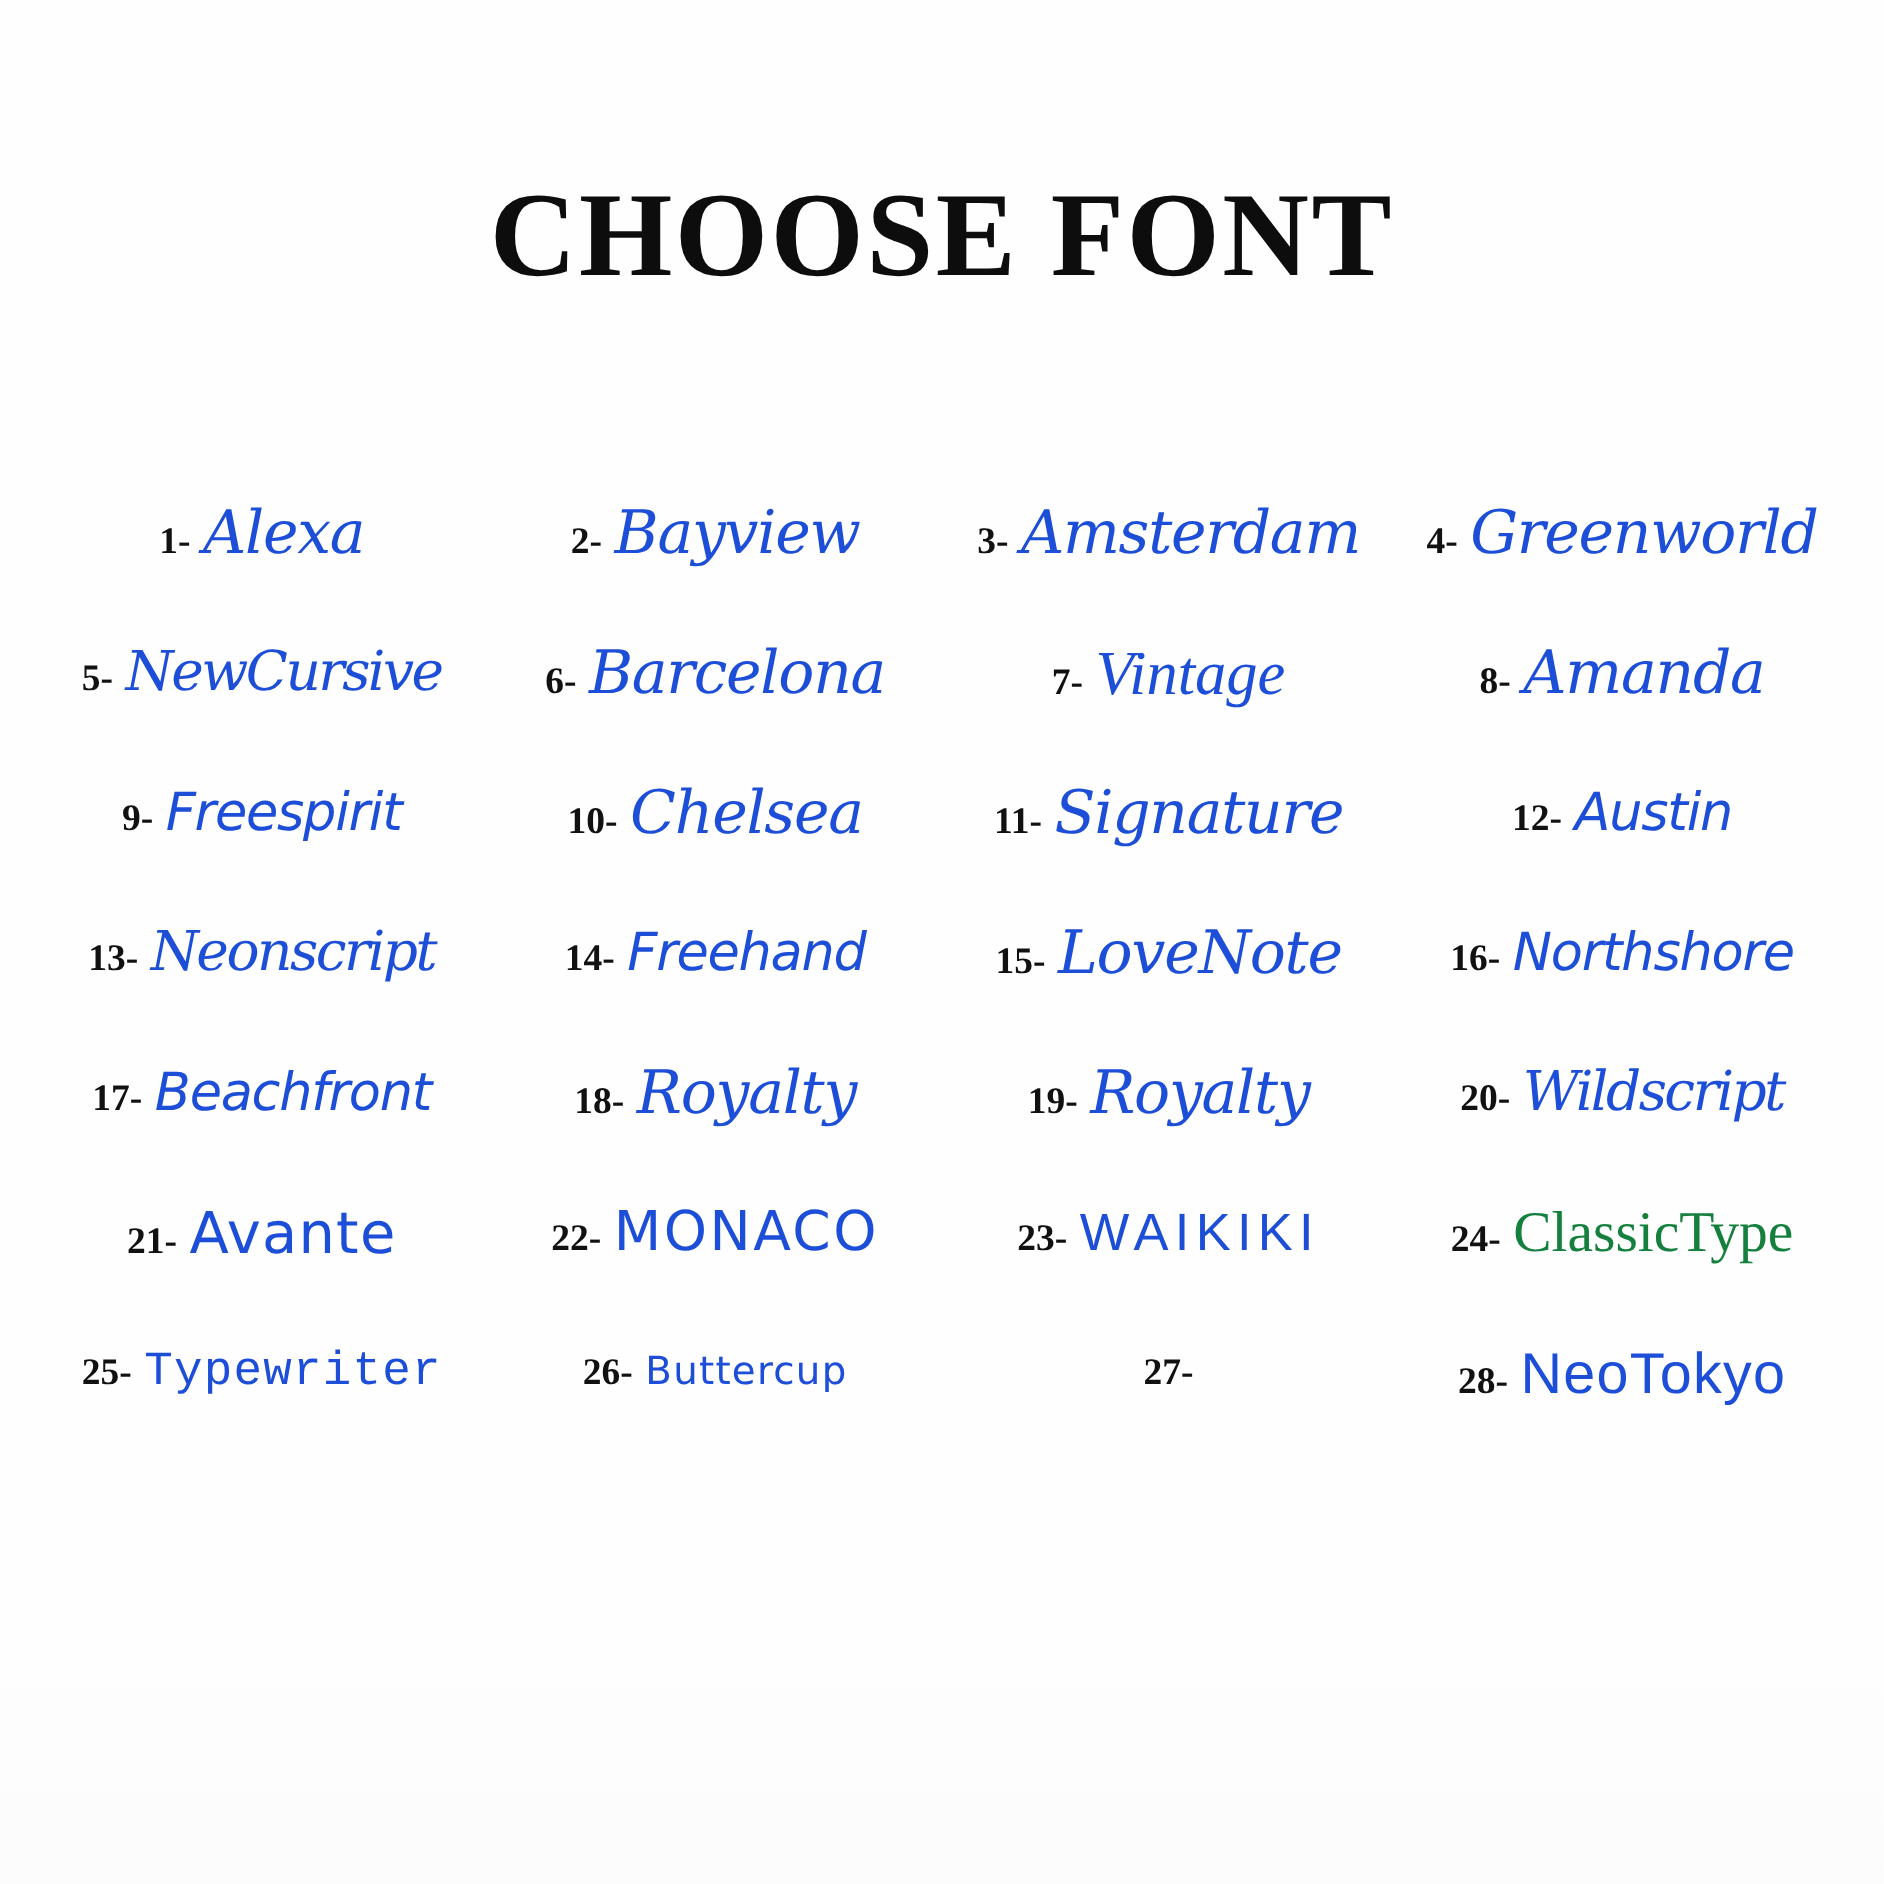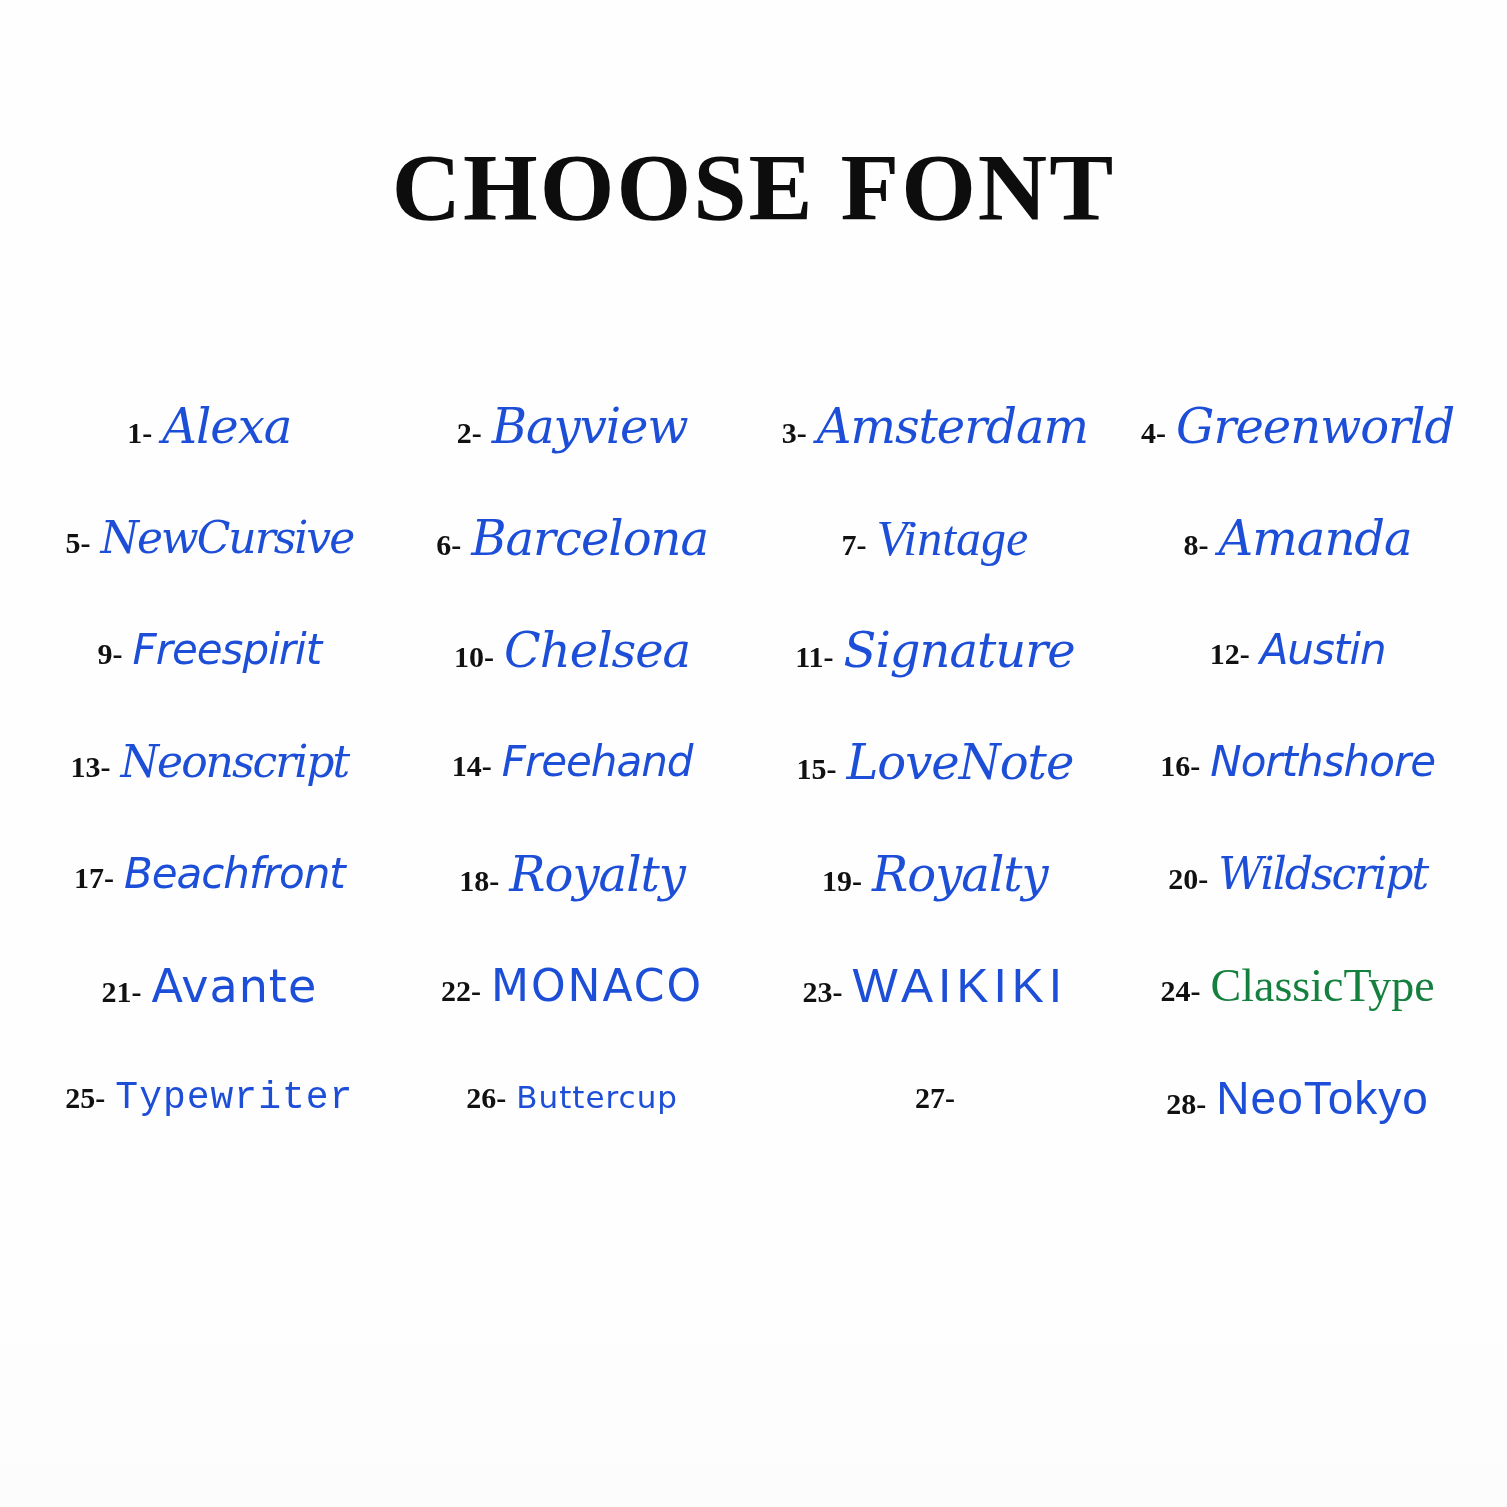--- a/index.html
+++ b/index.html
@@ -98,21 +98,21 @@
     letter-spacing: 1px;
   }
   .s-sans-caps {
     font-family: "DejaVu Sans", sans-serif;
     font-size: 44px;
     font-weight: 400;
     letter-spacing: 2px;
   }
   .s-sans-wide-caps {
     font-family: "Liberation Sans", sans-serif;
-    font-size: 48px;
+    font-size: 42px;
     font-weight: 400;
     letter-spacing: 5px;
     text-align: center;
   }
   .s-serif-light {
     font-family: "Liberation Serif", serif;
     font-size: 46px;
     font-weight: 400;
     color: #15803d;
     letter-spacing: 0px;

